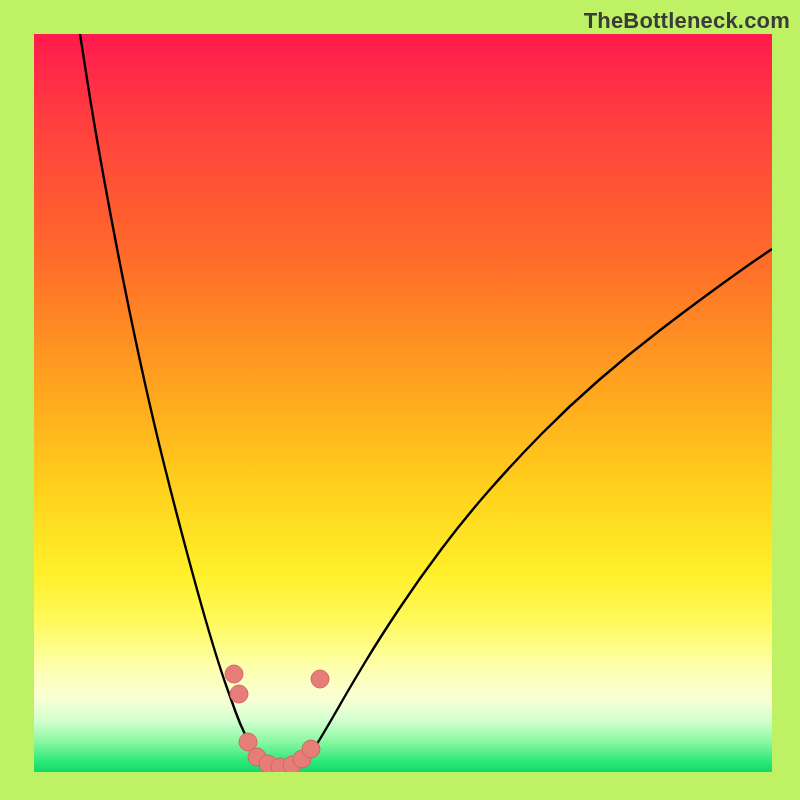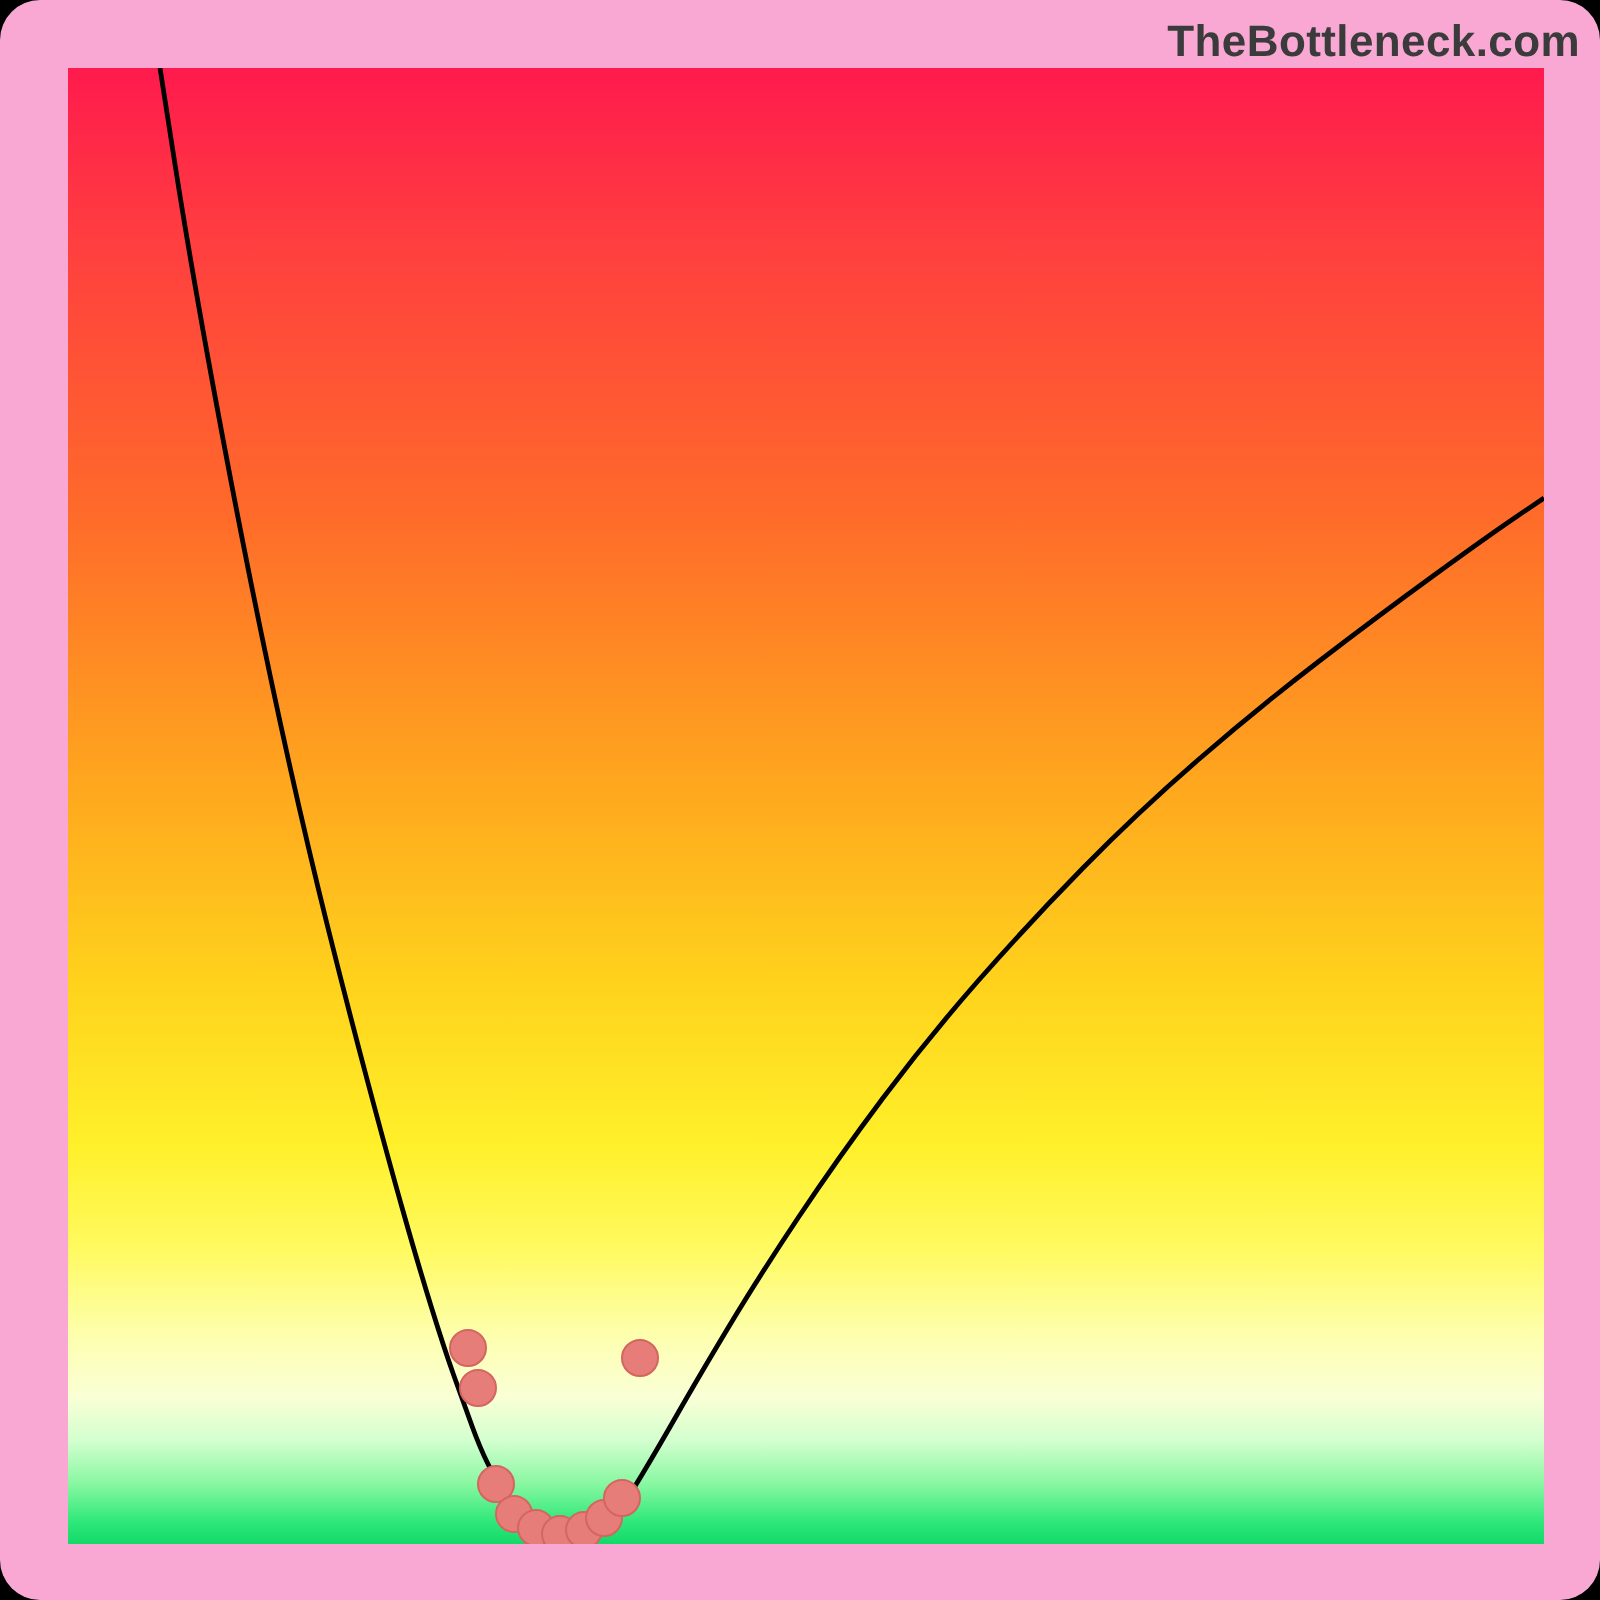--- a/index.html
+++ b/index.html
@@ -10,22 +10,21 @@
     background: #000;
     overflow: hidden;
     font-family: Arial, Helvetica, sans-serif;
   }
   .frame {
     position: absolute;
     left: 0;
     top: 0;
     width: 800px;
     height: 800px;
-    background: #f9a8d4;
-    border-radius: 20px;
+    background: #bef264;
   }
   .plot {
     position: absolute;
     left: 34px;
     top: 34px;
     width: 738px;
     height: 738px;
     
     background: linear-gradient(
       to bottom,

